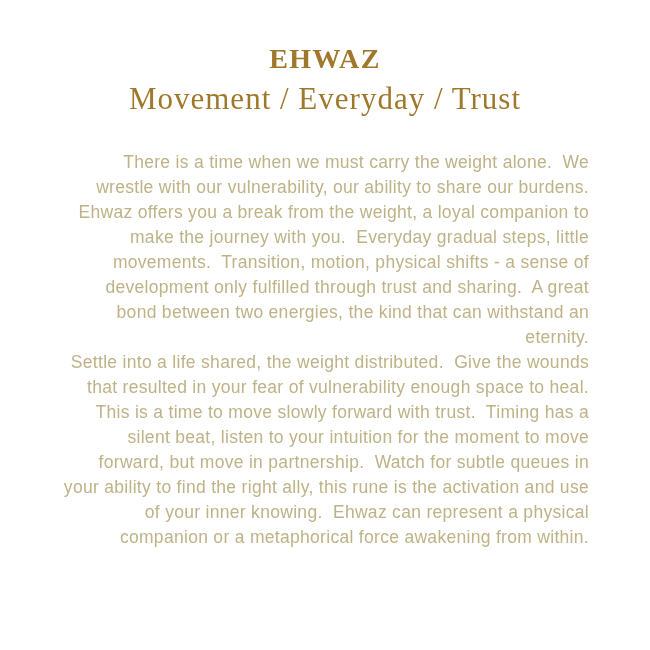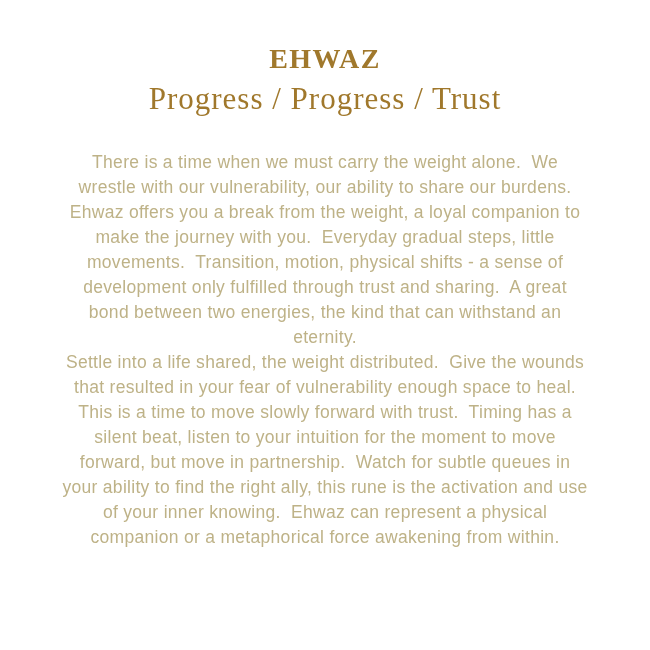--- a/index.html
+++ b/index.html
@@ -39,25 +39,26 @@
     line-height: 1.15;
   }
   .body-text {
     color: #beb287;
     font-size: 17.5px;
     line-height: 25px;
     letter-spacing: 0.3px;
     margin: 0 auto;
     max-width: 528px;
     white-space: pre-wrap;
+    text-align: right;
   }
   .body-text + .body-text {
   }
 </style>
 </head>
 <body>
 
 <div class="page">
   <h1 class="title">EHWAZ</h1>
-  <h2 class="subtitle">Progress / Progress / Trust</h2>
+  <h2 class="subtitle">Movement / Everyday / Trust</h2>
   <p class="body-text">There is a time when we must carry the weight alone.  We wrestle with our vulnerability, our ability to share our burdens.  Ehwaz offers you a break from the weight, a loyal companion to make the journey with you.  Everyday gradual steps, little movements.  Transition, motion, physical shifts - a sense of development only fulfilled through trust and sharing.  A great bond between two energies, the kind that can withstand an eternity.</p>
   <p class="body-text">Settle into a life shared, the weight distributed.  Give the wounds that resulted in your fear of vulnerability enough space to heal.  This is a time to move slowly forward with trust.  Timing has a silent beat, listen to your intuition for the moment to move forward, but move in partnership.  Watch for subtle queues in your ability to find the right ally, this rune is the activation and use of your inner knowing.  Ehwaz can represent a physical companion or a metaphorical force awakening from within.</p>
 </div>
 
 </body></html>

